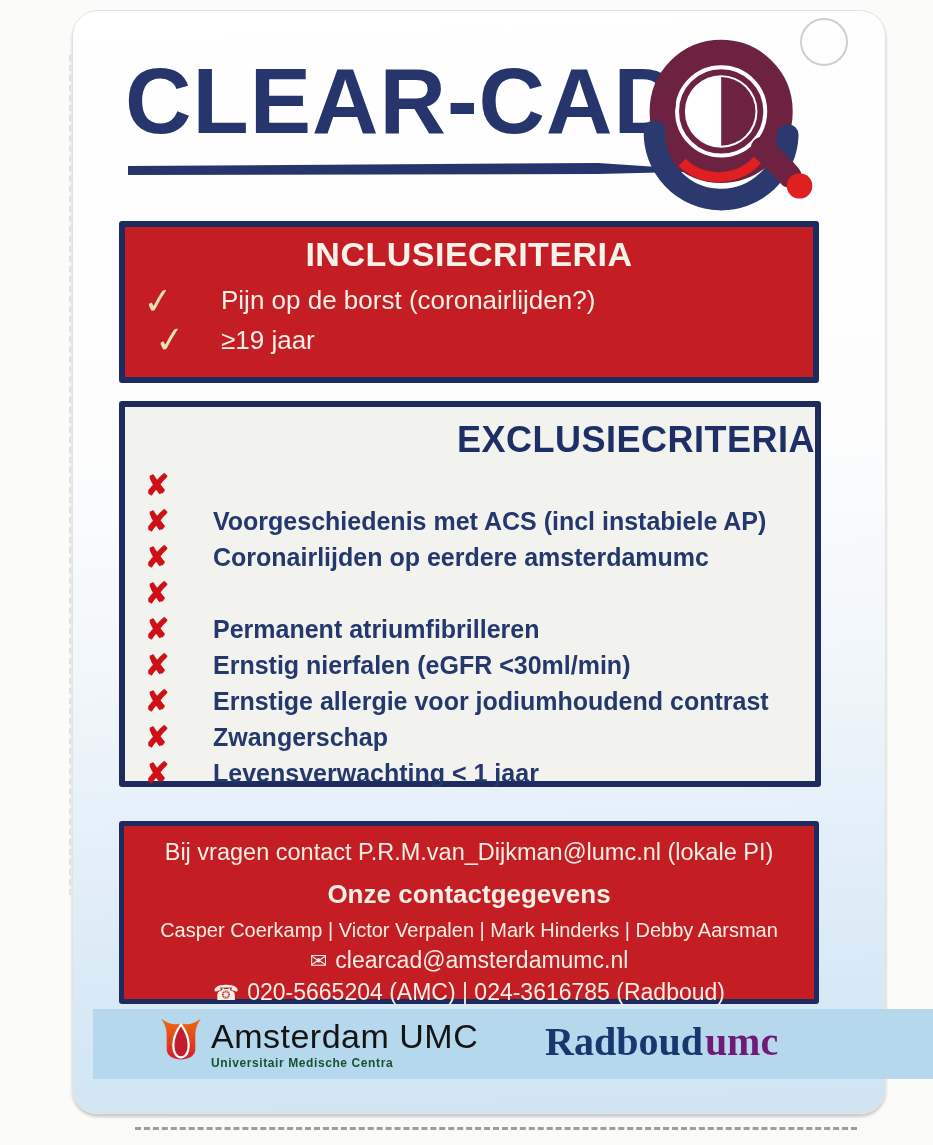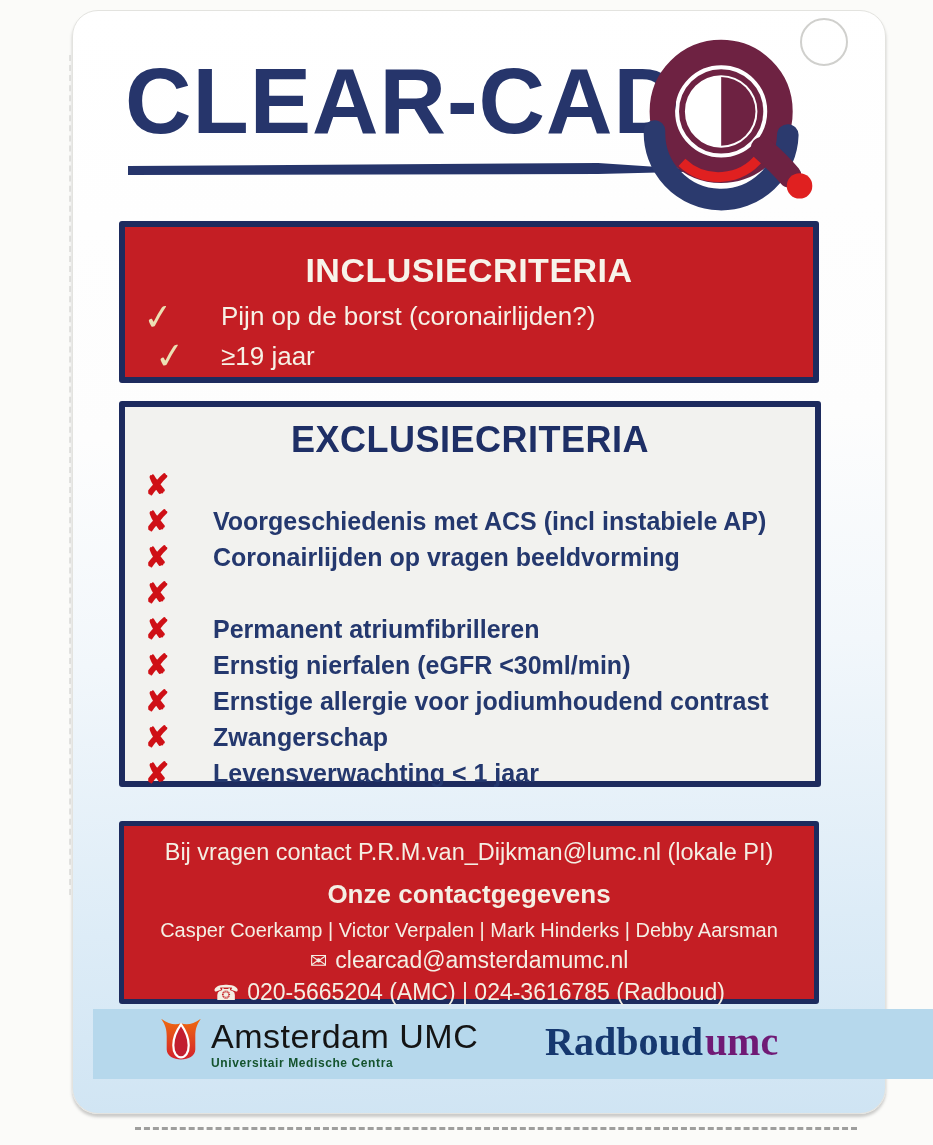--- a/index.html
+++ b/index.html
@@ -36,37 +36,37 @@
   }
   .hdr-underline{position:absolute;left:55px;top:152px;}
   .hdr-logo{position:absolute;left:558px;top:22px;}
   
   .box{position:absolute;left:46px;box-sizing:border-box;}
   .inclusion-box{
     top:210px;width:700px;height:162px;
     border:6px solid #1d2b5e;background:#c41e24;border-radius:3px;
   }
   .inclusion-title{
-    text-align:center;margin-top:24px;
+    text-align:center;margin-top:8px;
     font-size:34px;font-weight:bold;color:#f7f3ea;letter-spacing:.5px;
   }
   .inc-rows{margin-top:6px;}
   .inc-row{display:flex;align-items:center;height:40px;}
   .check{
     width:96px;box-sizing:border-box;padding-left:18px;
     font-size:36px;line-height:1;color:#ece0b4;transform:rotate(-6deg);
   }
   .inc-row:nth-child(2) .check{padding-left:30px;}
   .inc-text{font-size:26px;color:#f6f1e6;}
   .exclusion-box{
     top:390px;width:702px;height:386px;
     border:6px solid #1d2b5e;background:#f2f2ef;border-radius:3px;
   }
   .exclusion-title{
-    text-align:center;margin-top:12px;
+    text-align:right;margin-top:12px;
     font-size:36px;font-weight:bold;color:#1e2f66;letter-spacing:.5px;
   }
   .exc-rows{margin-top:6px;}
   .exc-row{display:flex;align-items:center;height:36px;}
   .cross{
     width:88px;box-sizing:border-box;padding-left:20px;
     font-size:29px;line-height:1;color:#cf1016;font-weight:bold;
   }
   .exc-text{font-size:25px;font-weight:bold;color:#24386e;white-space:nowrap;}
   
@@ -140,21 +140,21 @@
     <div class="exc-rows">
       <div class="exc-row">
         <span class="cross">✘</span>
       </div>
       <div class="exc-row">
         <span class="cross">✘</span>
         <span class="exc-text">Voorgeschiedenis met ACS (incl instabiele AP)</span>
       </div>
       <div class="exc-row">
         <span class="cross">✘</span>
-        <span class="exc-text">Coronairlijden op vragen beeldvorming</span>
+        <span class="exc-text">Coronairlijden op eerdere amsterdamumc</span>
       </div>
       <div class="exc-row">
         <span class="cross">✘</span>
       </div>
       <div class="exc-row">
         <span class="cross">✘</span>
         <span class="exc-text">Permanent atriumfibrilleren</span>
       </div>
       <div class="exc-row">
         <span class="cross">✘</span>

